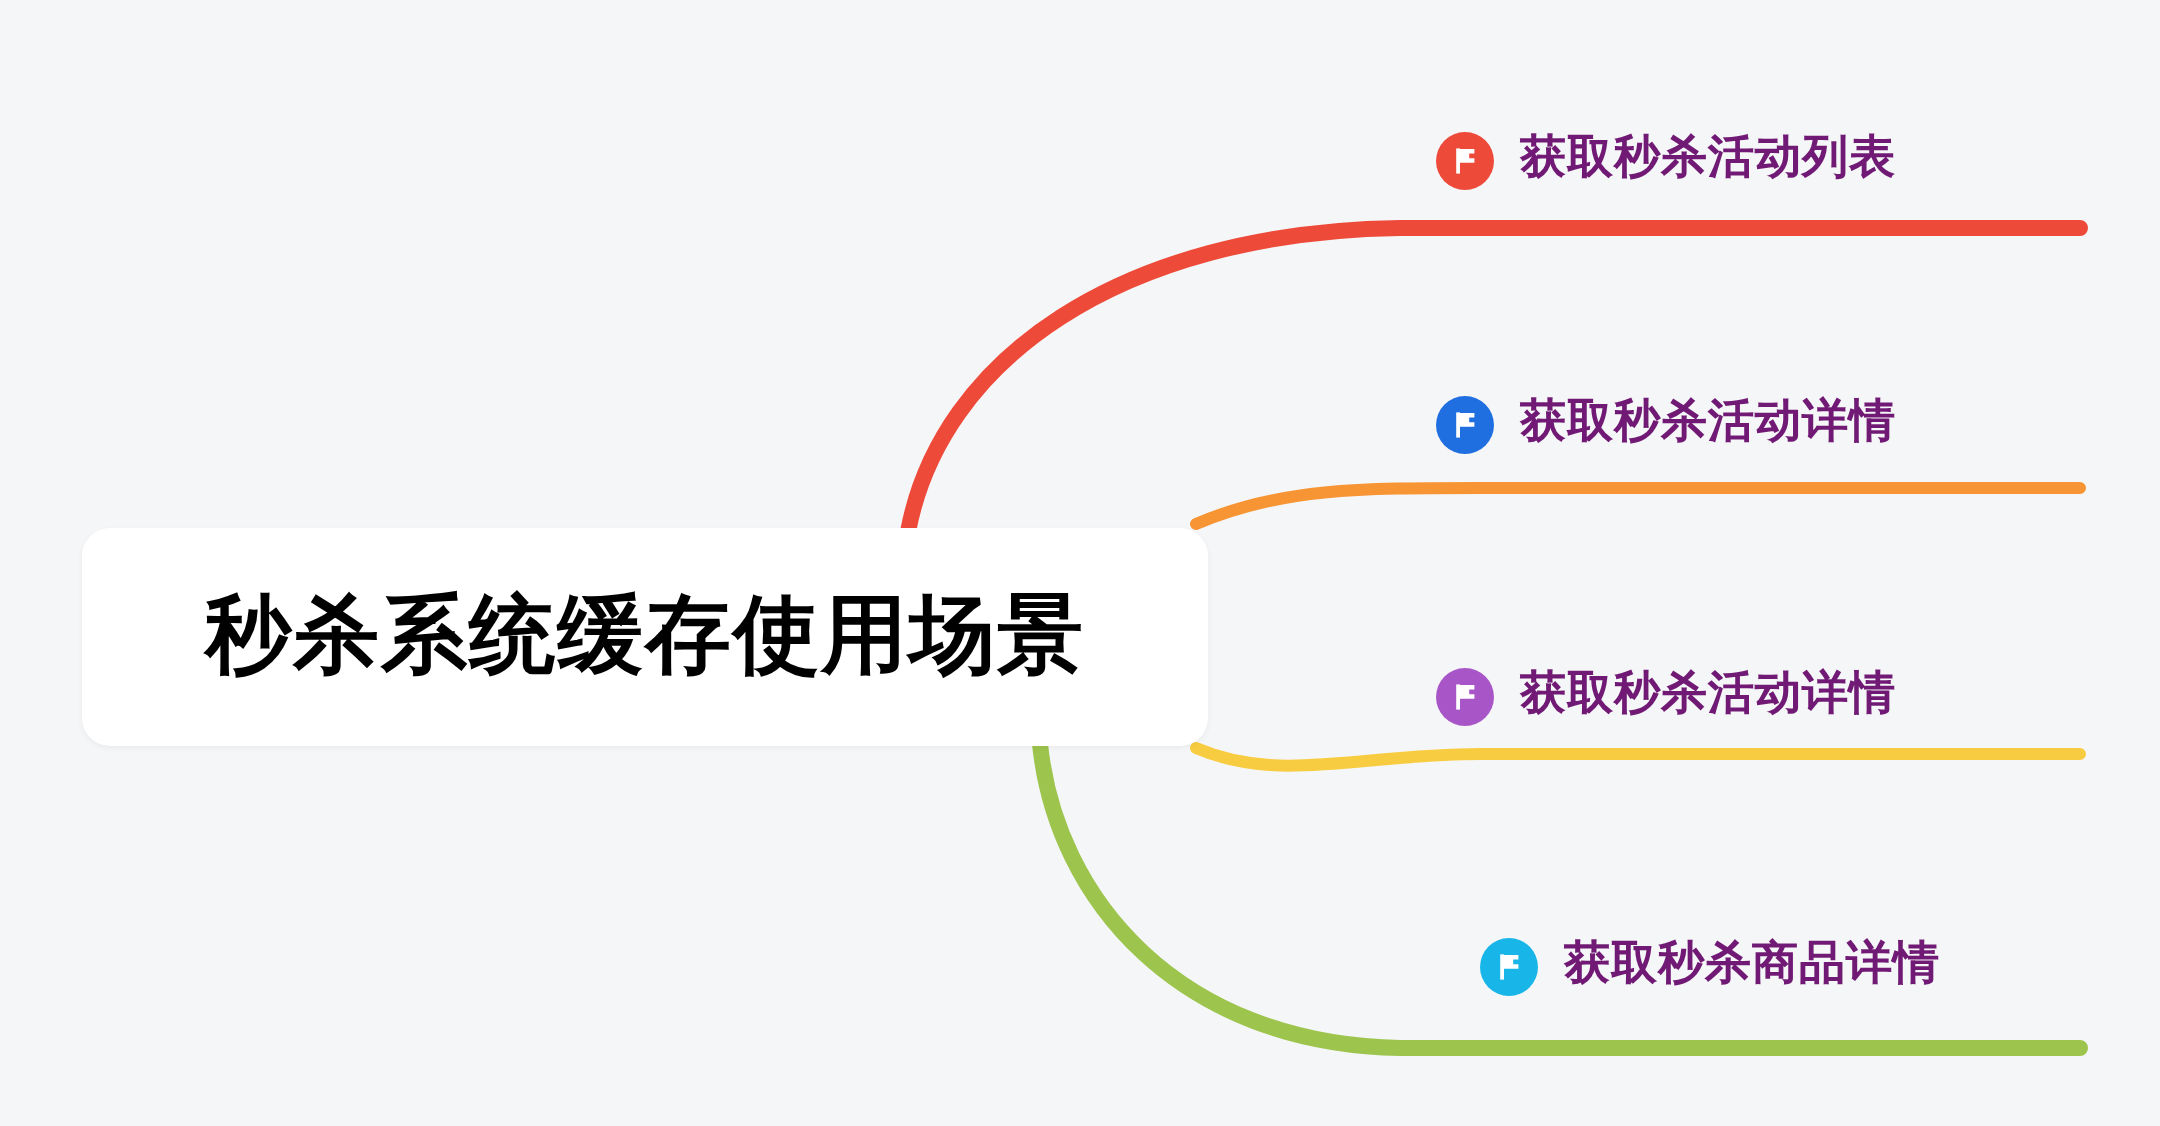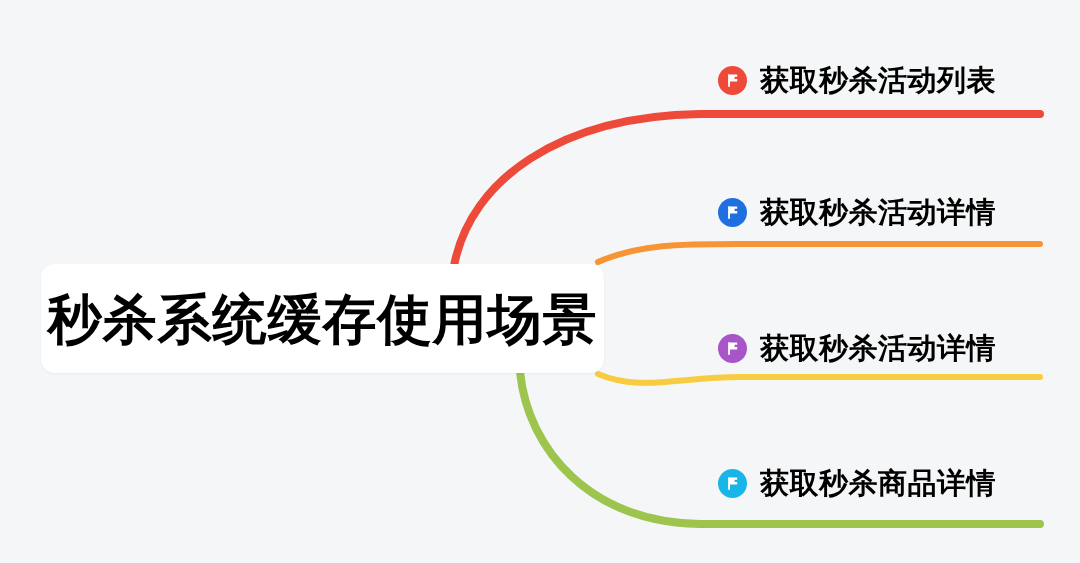--- a/index.html
+++ b/index.html
@@ -35,21 +35,21 @@
     height: 109px;
     background: #ffffff;
     border-radius: 14px;
     display: flex;
     align-items: center;
     justify-content: center;
     box-shadow: 0 1px 3px rgba(0,0,0,0.05);
     z-index: 5;
   }
   .root-label {
-    font-size: 54px;
+    font-size: 43px;
     font-weight: bold;
     color: #000000;
     letter-spacing: 1px;
     white-space: nowrap;
     line-height: 1;
   }
   .topic {
     position: absolute;
     display: flex;
     align-items: center;
@@ -63,31 +63,32 @@
     flex: 0 0 29px;
     display: flex;
     align-items: center;
     justify-content: center;
     margin-right: 13px;
   }
   .topic-icon svg {
     display: block;
   }
   .topic-label {
-    font-size: 29px;
+    font-size: 23px;
     font-weight: bold;
-    color: #000000;
+    color: #701a75;
     white-space: nowrap;
     letter-spacing: 0.5px;
     line-height: 1;
+    font-family: Liberation Mono, monospace;
   }
   .topic-1 { left: 718px; top: 60px; }
   .topic-2 { left: 718px; top: 192px; }
   .topic-3 { left: 718px; top: 328px; }
-  .topic-4 { left: 718px; top: 463px; }
+  .topic-4 { left: 740px; top: 463px; }
 </style>
 </head>
 <body>
 
 <div id="mindmap">
 
   <svg id="branch-layer" viewBox="0 0 1080 563" xmlns="http://www.w3.org/2000/svg">
 
     <path d="M 454 266 C 470 180 560 116 700 114 L 1040 114" fill="none" stroke="#ee4a3a" stroke-width="8" stroke-linecap="round"></path>
     <path d="M 700 114 L 1040 114" fill="none" stroke="#ee4a3a" stroke-width="4.5" stroke-linecap="round"></path>

